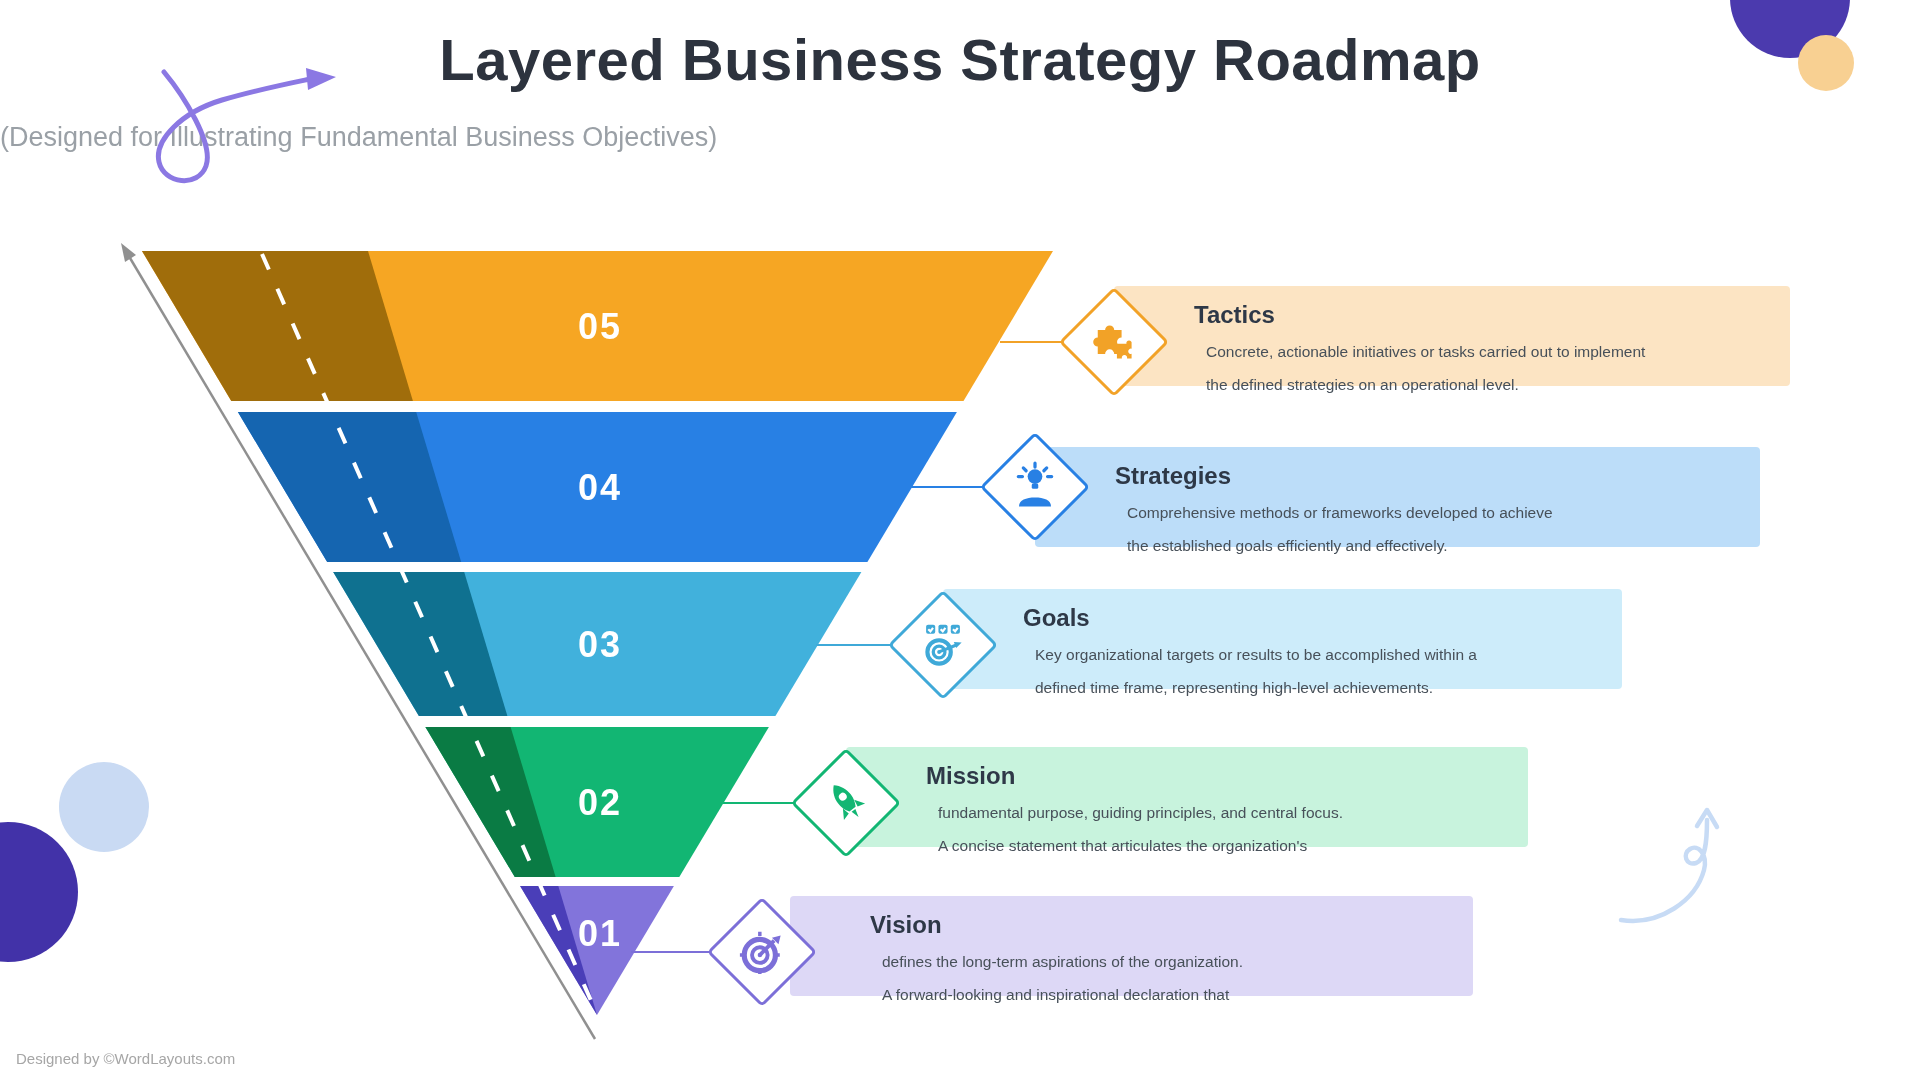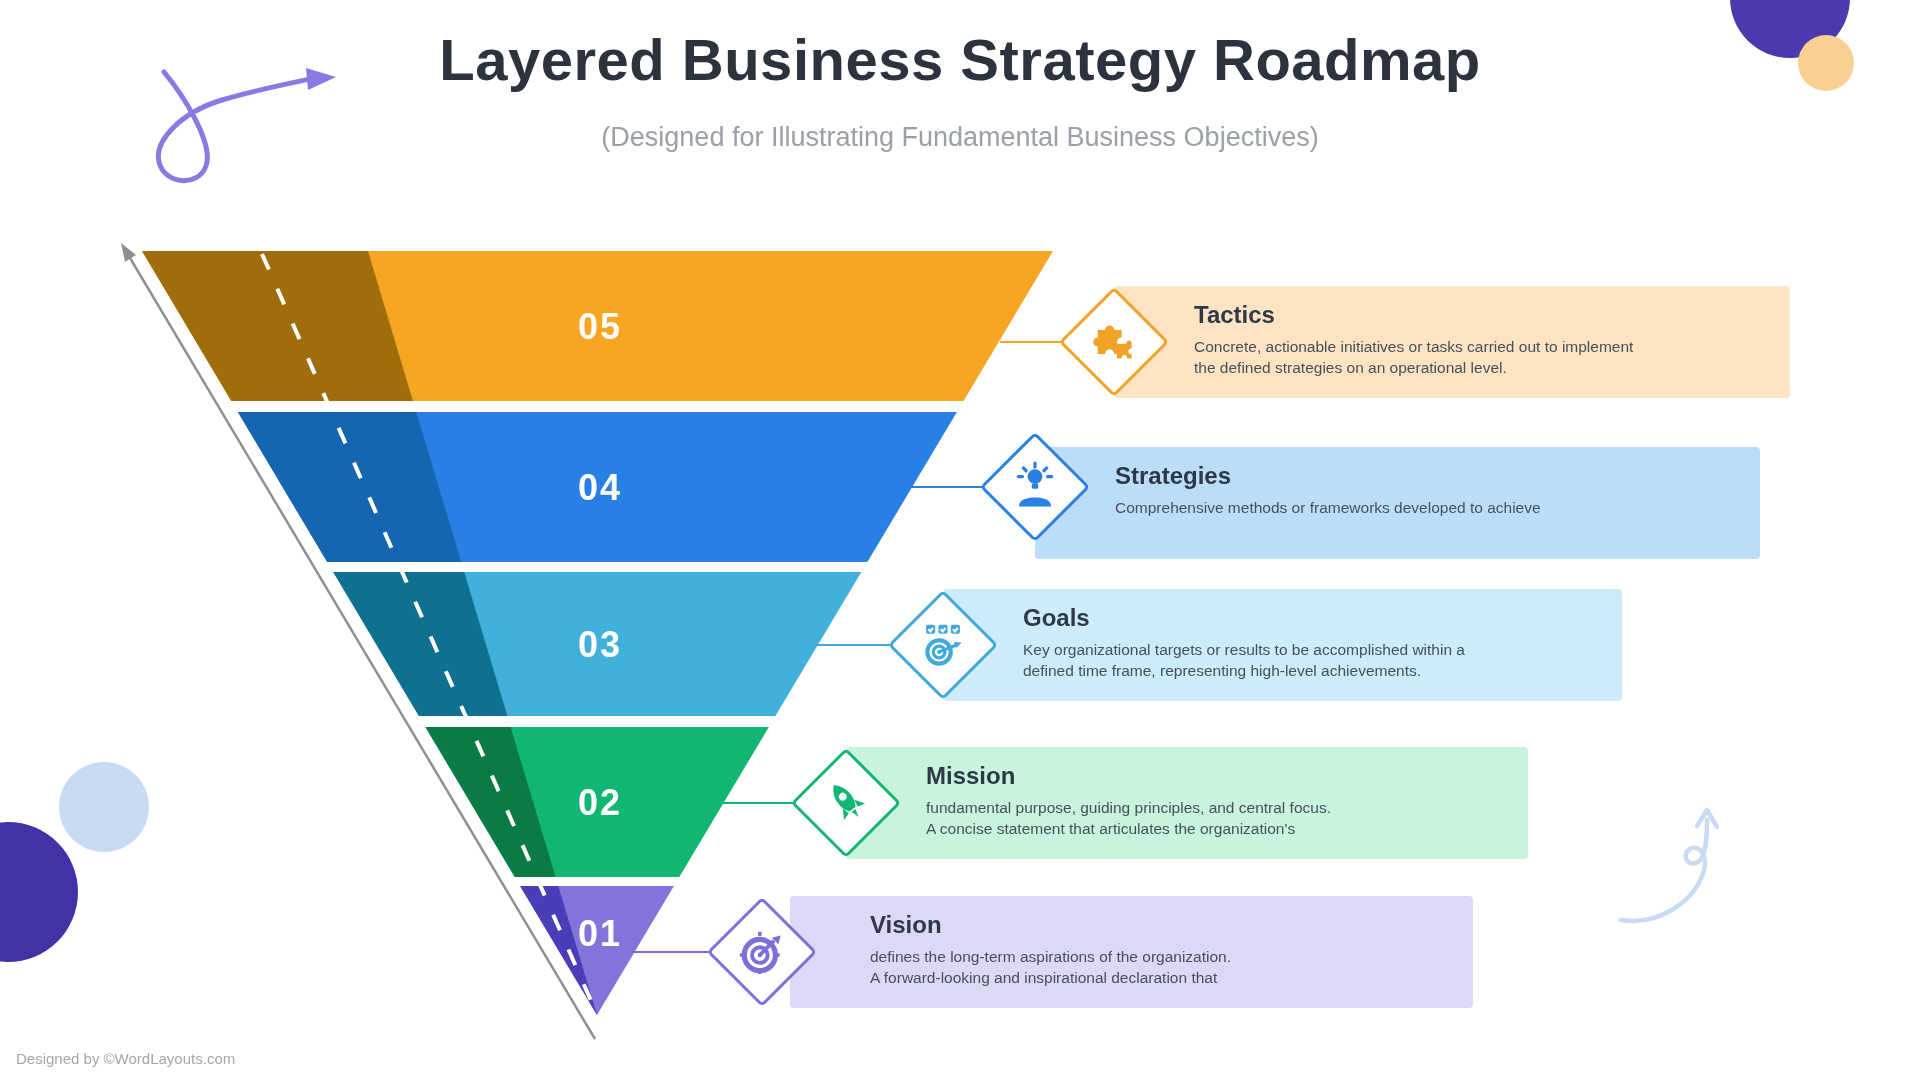--- a/index.html
+++ b/index.html
@@ -6,33 +6,33 @@
   #stage{
     position:relative;width:1920px;height:1080px;overflow:hidden;background:#ffffff;
     font-family:"Liberation Sans", sans-serif;
   }
   
   .title{
     position:absolute;left:0;top:26px;width:100%;text-align:center;
     font-size:58px;font-weight:bold;letter-spacing:.5px;color:#2d333e;
   }
   .subtitle{
-    position:absolute;left:0;top:122px;width:100%;text-align:center;
+    position:absolute;left:0;top:122px;width:100%;
     font-size:27px;font-weight:normal;color:#9aa0a6;
   }
   
   #funnel-svg{position:absolute;left:0;top:0;width:1920px;height:1080px;}
   .layer-num{font-family:"Liberation Sans",sans-serif;font-size:36px;font-weight:bold;fill:#ffffff;letter-spacing:2px;}
   
   .card{
-    position:absolute;height:112px;border-radius:4px;box-sizing:border-box;
+    position:absolute;height:100px;border-radius:4px;box-sizing:border-box;
     padding:15px 4px 0 80px;
   }
   .card h3{margin:0 0 7px 0;font-size:24px;font-weight:bold;color:#2e3847;line-height:1.15;}
-  .card p{margin:0;font-size:15.5px;line-height:1.38;color:#475059;}
+  .card p{margin:12px;font-size:15.5px;line-height:1.38;color:#475059;}
   .diamond{
     position:absolute;width:78px;height:78px;background:#ffffff;border:3px solid;
     transform:rotate(45deg);border-radius:5px;box-sizing:border-box;z-index:5;
   }
   .diamond .icon-holder{
     position:absolute;left:50%;top:50%;width:52px;height:52px;
     transform:translate(-50%,-50%) rotate(-45deg);
   }
   .diamond svg{width:52px;height:52px;display:block;}
   
@@ -122,20 +122,21 @@
           <path d="M16.6 13.2h2.2a1.4 1.4 0 1 1 2.7 0h0.0v2.6a1.4 1.4 0 1 0 0 2.7v2.4h-2.4a1.4 1.4 0 1 0-2.7 0h-2.6v-2.7a1.4 1.4 0 1 1 0-2.7v-2.3z" transform="translate(1.2 1.2) scale(0.88)"></path>
         </svg>
       </span>
     </div>
   </div>
 
   <div class="lv1">
     <div class="card" style="left:1035px;top:447px;width:725px;">
       <h3>Strategies</h3>
       <p>Comprehensive methods or frameworks developed to achieve</p>
+      <p>the established goals efficiently and effectively.</p>
     </div>
     <div class="diamond" style="left:996px;top:448px;">
       <span class="icon-holder">
         <svg viewBox="0 0 24 24" fill="currentColor">
           <circle cx="12" cy="7.2" r="3.4"></circle>
           <rect x="10.5" y="10.4" width="3" height="2.4" rx="0.7"></rect>
           <path d="M12 1v1.8M6.6 3.2l1.3 1.3M17.4 3.2l-1.3 1.3M4.3 7.2h1.9M17.8 7.2h1.9" stroke="currentColor" stroke-width="1.5" stroke-linecap="round" fill="none"></path>
           <path d="M4.6 21c0-2.9 3.3-4.1 7.4-4.1s7.4 1.2 7.4 4.1z"></path>
         </svg>
       </span>

